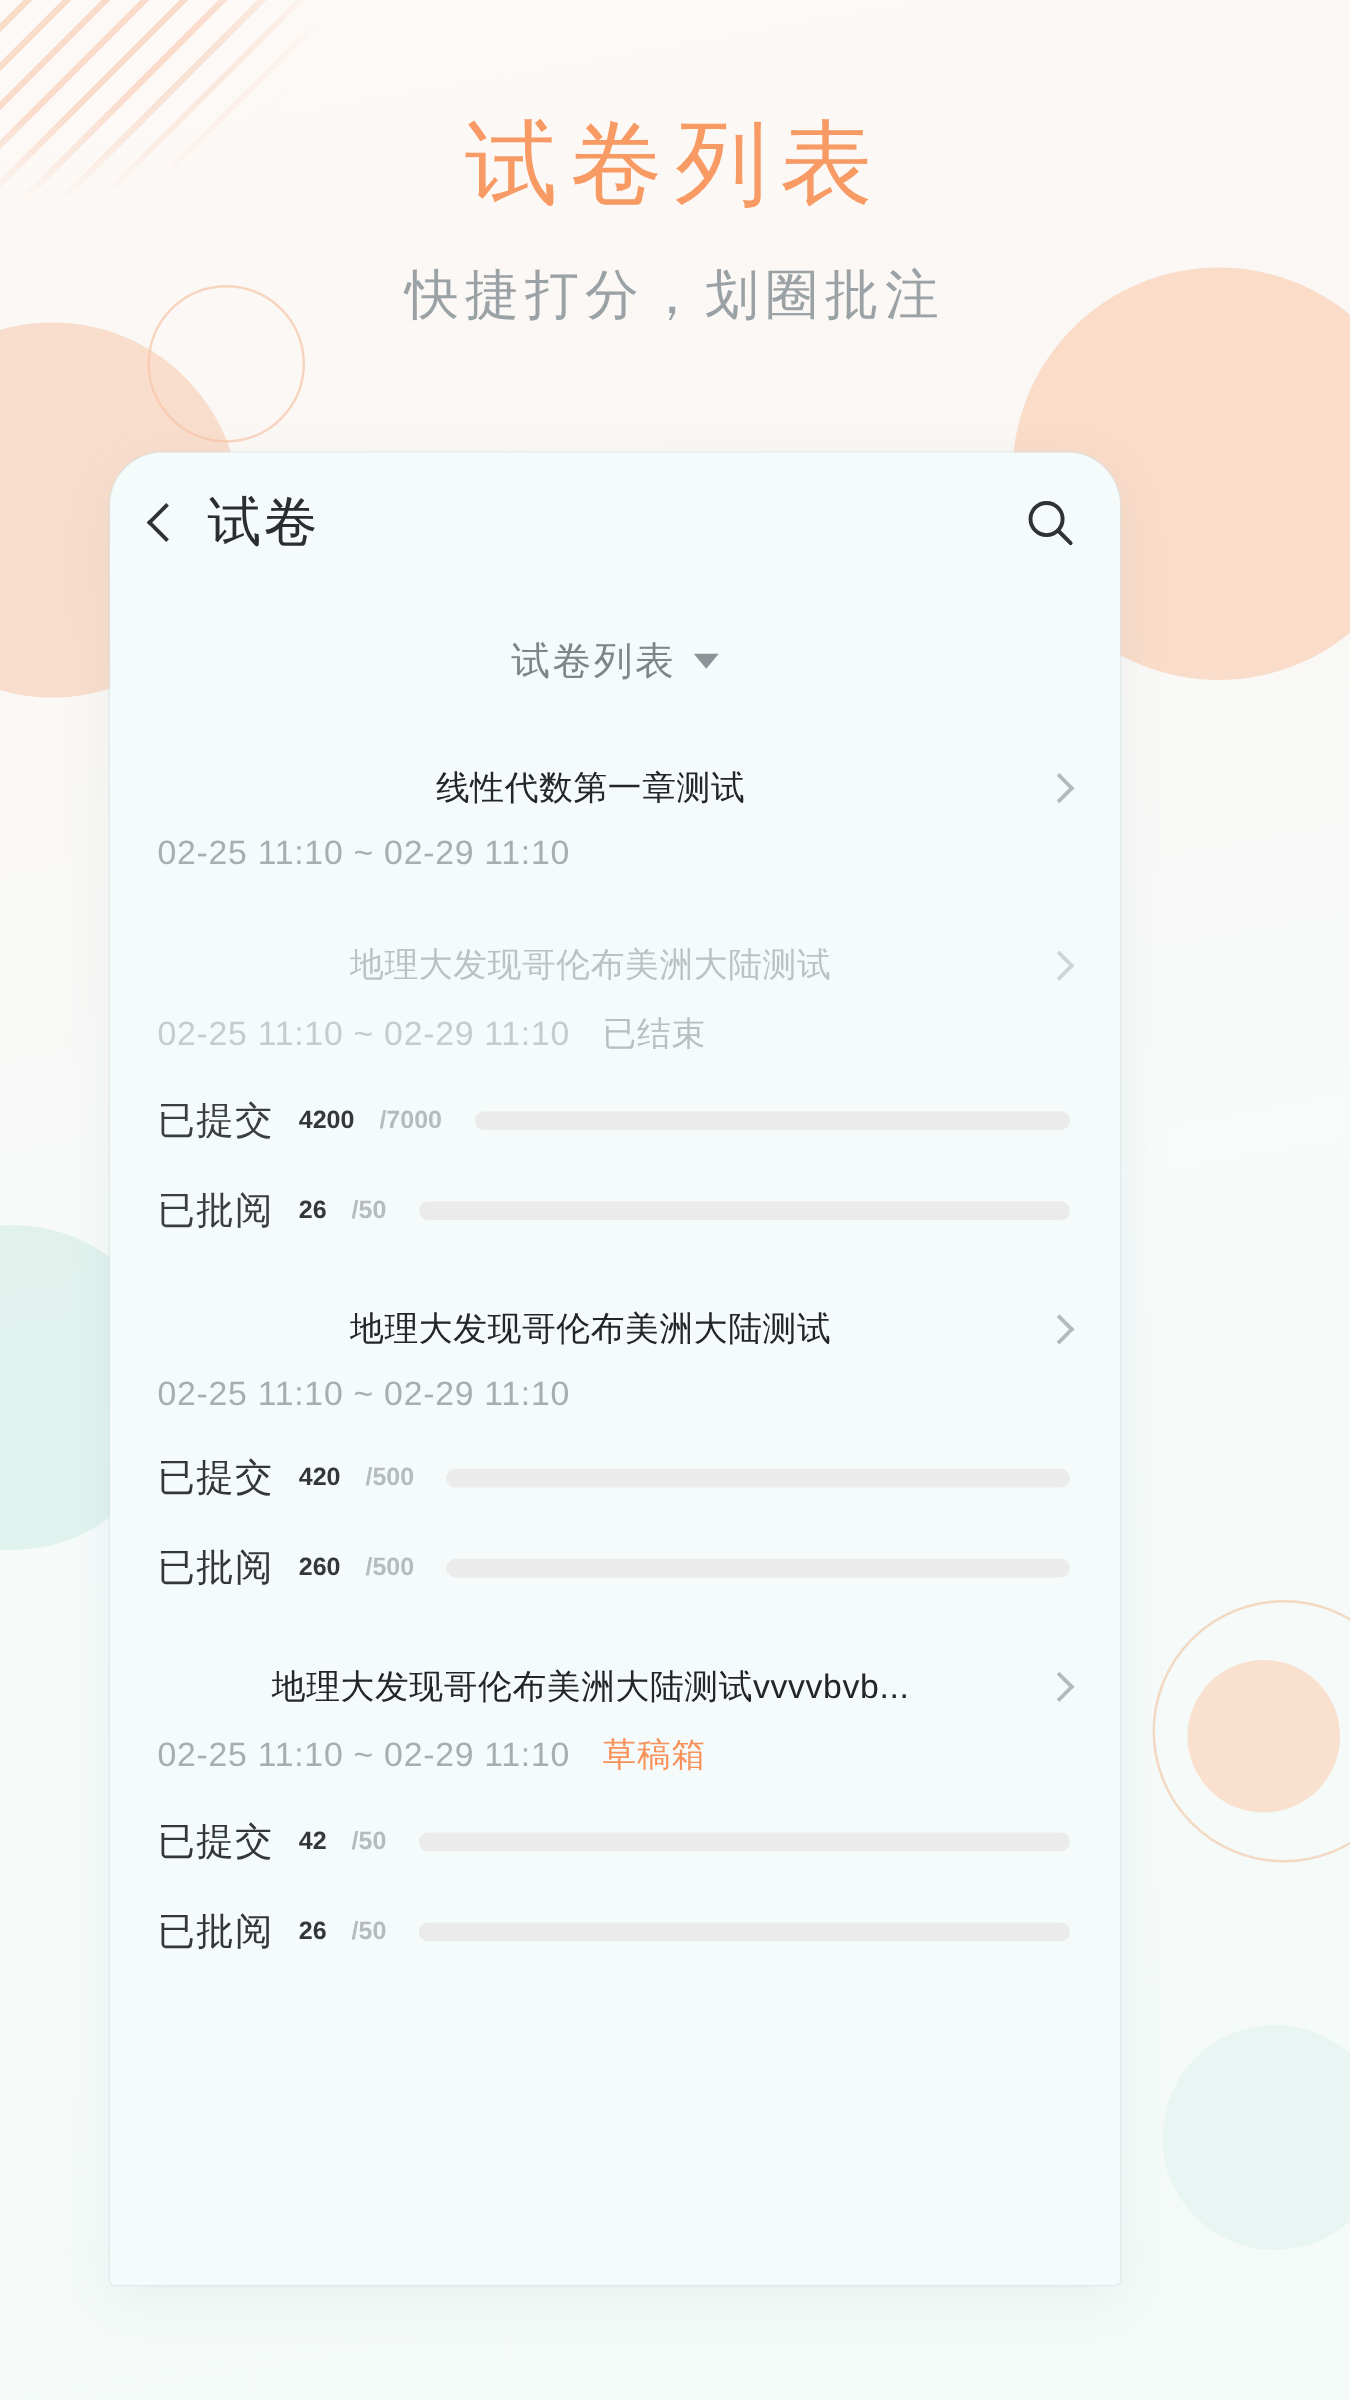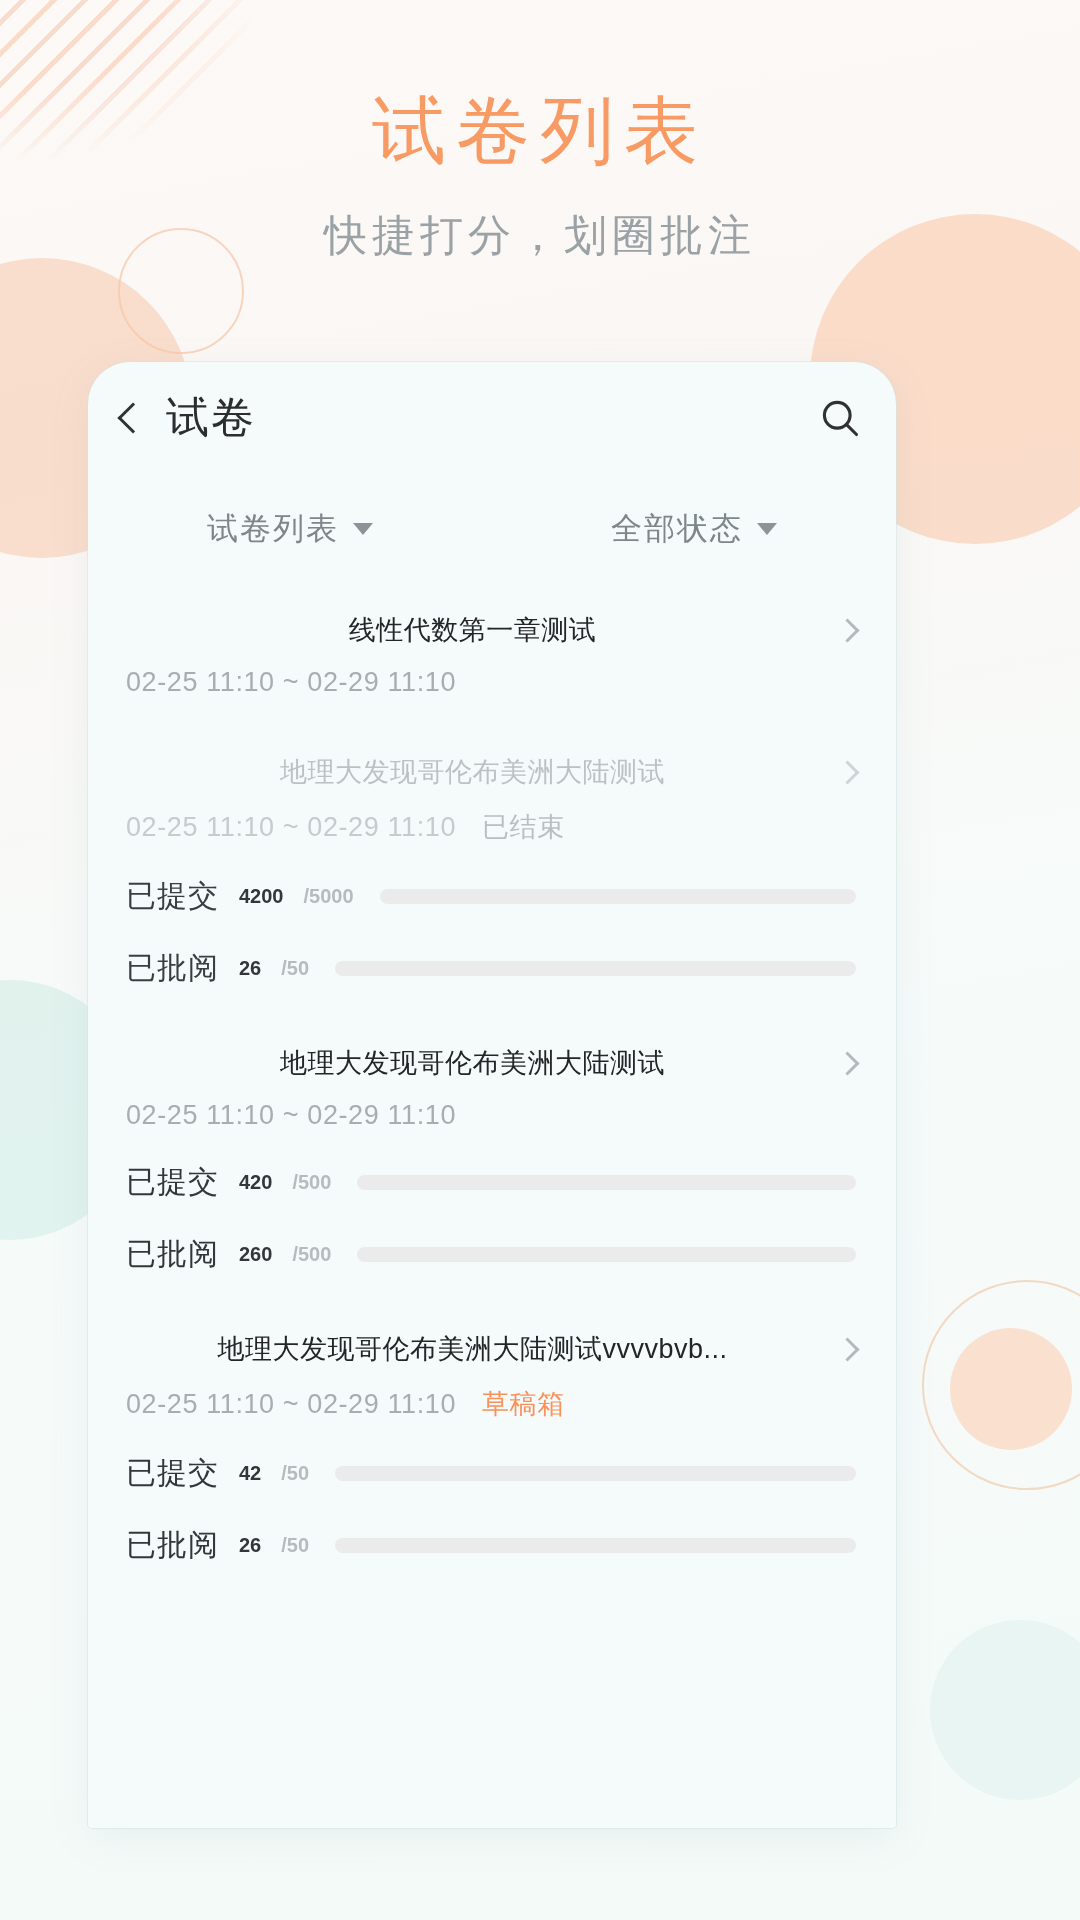--- a/index.html
+++ b/index.html
@@ -264,24 +264,20 @@
         <circle cx="10.5" cy="10.5" r="7" stroke="#2f3133" stroke-width="1.7"></circle>
         <line x1="15.6" y1="15.6" x2="21" y2="21" stroke="#2f3133" stroke-width="1.7" stroke-linecap="round"></line>
       </svg>
     </div>
 
     <div class="filters">
       <div class="filter">
         <span>试卷列表</span>
         <span class="caret"></span>
       </div>
-      <div class="filter">
-        <span>全部状态</span>
-        <span class="caret"></span>
-      </div>
     </div>
 
     <div class="list">
 
       <div class="row">
         <div class="row-head">
           <div class="row-title">线性代数第一章测试</div>
           <div class="chev-right"></div>
         </div>
         <div class="row-meta">
@@ -295,21 +291,21 @@
           <div class="chev-right"></div>
         </div>
         <div class="row-meta">
           <span>02-25 11:10 ~ 02-29 11:10</span>
           <span class="badge ended">已结束</span>
         </div>
         <div class="stats">
           <div class="stat">
             <span class="stat-label">已提交</span>
             <span class="stat-value">4200</span>
-            <span class="stat-value stat-total">/5000</span>
+            <span class="stat-value stat-total">/7000</span>
             <span class="bar-track">
               <span class="bar-fill blue" style="width: 75%;"></span>
             </span>
           </div>
           <div class="stat">
             <span class="stat-label">已批阅</span>
             <span class="stat-value">26</span>
             <span class="stat-value stat-total">/50</span>
             <span class="bar-track">
               <span class="bar-fill green" style="width: 48%;"></span>

